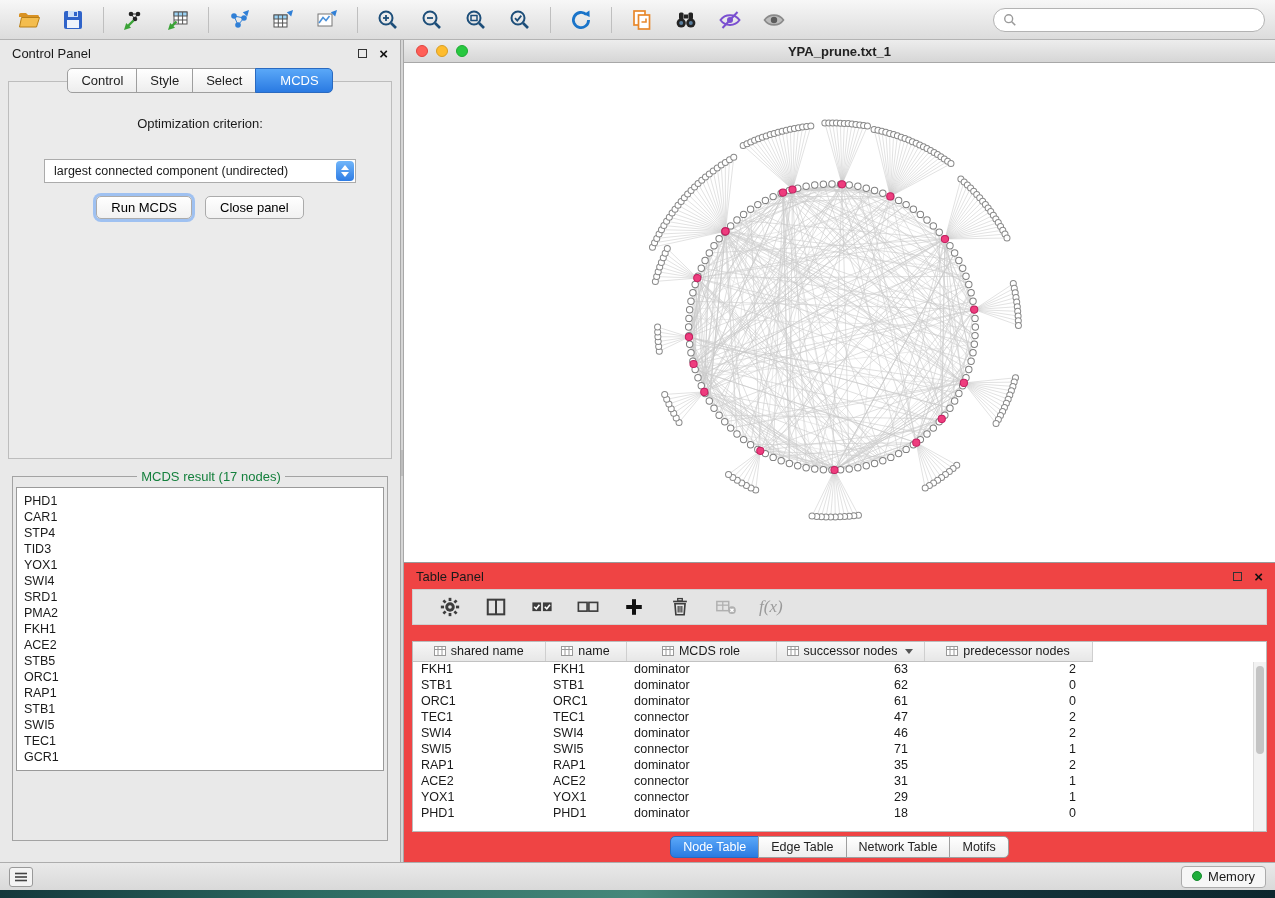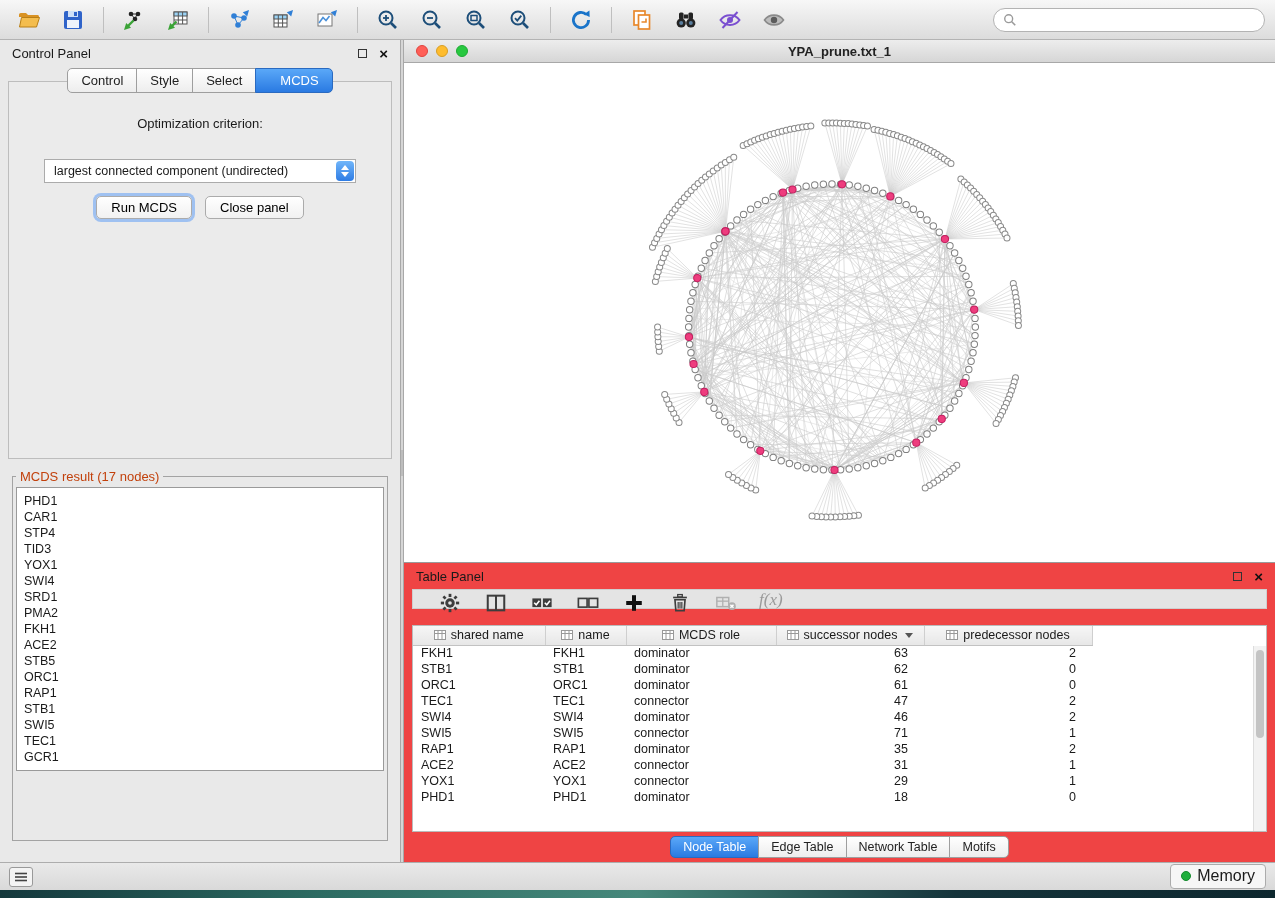--- a/index.html
+++ b/index.html
@@ -48,21 +48,21 @@
   .tri-up { width:0; height:0; border-left:4px solid transparent; border-right:4px solid transparent;
     border-bottom:5px solid #fff; }
   .tri-dn { width:0; height:0; border-left:4px solid transparent; border-right:4px solid transparent;
     border-top:5px solid #fff; }
   .btn-row { margin-top:13px; display:flex; justify-content:center; gap:13px; }
   .macbtn { padding:3px 14px; font-size:13px; background:linear-gradient(#ffffff,#f1f1f1);
     border:1px solid #ababab; border-radius:5px; font-family:inherit; }
   .macbtn.focusring { box-shadow:0 0 0 3px rgba(96,158,245,.55); }
 
   .mcds-fieldset { margin:10px 12px 0; border:1px solid #a3a3a3; padding:3px; height:372px; }
-  .mcds-fieldset legend { font-size:13px; padding:0 4px; margin-left:0; color:#c2410c; }
+  .mcds-fieldset legend { font-size:13px; padding:0 4px; margin-left:11px; color:#15803d;text-align:center; }
   .mcds-list { background:#fff; border:1px solid #9a9a9a; height:100%; padding:5px 7px;
     font-size:12.5px; line-height:16px; text-align:left; overflow:hidden; }
 
   .splitter { width:4px; background:#d6d6d6; border-left:1px solid #a8a8a8;
     border-right:1px solid #a8a8a8; position:relative; }
   .splitter .grip { position:absolute; top:410px; left:0; width:100%; height:26px; background:#bdbdbd; }
 
   
   .rightcol { flex:1; display:flex; flex-direction:column; }
 
@@ -75,21 +75,21 @@
   .light.red { background:#ff5f57; border:1px solid #e0443e; }
   .light.yellow { background:#febc2e; border:1px solid #d89e24; }
   .light.green { background:#28c840; border:1px solid #1eaa33; }
   .net-title { font-size:13px; font-weight:bold; color:#222; }
   .net-canvas { flex:1; background:#fff; position:relative; }
   .net-canvas svg { position:absolute; inset:0; }
 
   
   .table-panel { height:300px; background:#ef4444; border-top:1px solid #9a9a9a;
     display:flex; flex-direction:column; }
-  .table-toolbar { height:20px; display:flex; align-items:flex-start; gap:20px; padding:0 0 0 24px;
+  .table-toolbar { height:36px; display:flex; align-items:center; gap:20px; padding:0 0 0 24px;
     margin:0 8px; background:#e4e4e4; border:1px solid #cfcfcf; }
   .ttool { width:26px; height:26px; display:flex; align-items:center; justify-content:center;
     border:none; background:transparent; }
   .fx-label { font-family:"Liberation Serif","DejaVu Serif",serif; font-style:italic;
     font-size:17px; color:#9a9a9a; }
 
   .table-wrap { flex:1; margin:16px 8px 0; background:#fff; border:1px solid #bbb;
     position:relative; overflow:hidden; }
   table { border-collapse:collapse; table-layout:fixed; }
   th { background:linear-gradient(#f6f6f6,#e7e7e7); border-right:1px solid #cfcfcf;
@@ -109,21 +109,21 @@
 
   .table-tabs { height:30px; display:flex; justify-content:center; align-items:center; }
   #table-tabs .seg-tab { font-size:12.5px; padding:3px 12px; }
 
   
   .statusbar { height:28px; background:linear-gradient(#e9e9e9,#d9d9d9);
     border-top:1px solid #adadad; display:flex; align-items:center; padding:0 9px; }
   .menu-btn { width:24px; height:20px; border:1px solid #999; border-radius:3px;
     background:#f4f4f4; display:flex; align-items:center; justify-content:center; }
   .memory-btn { margin-left:auto; display:flex; align-items:center; gap:6px; padding:2px 10px 3px;
-    background:#f6f6f6; border:1px solid #ababab; border-radius:4px; font-size:16px; }
+    background:#f6f6f6; border:1px solid #ababab; border-radius:4px; font-size:13px; }
   .gdot { width:10px; height:10px; border-radius:50%; background:#1fae3c; border:1px solid #158a2d; }
 
   .desktop-strip { height:8px;
     background:linear-gradient(90deg,#14383c,#2c6b62,#46887b,#15343b,#0d272e); }
 </style>
 </head>
 <body>
 
 <div class="toolbar">
   <button class="tbtn">

